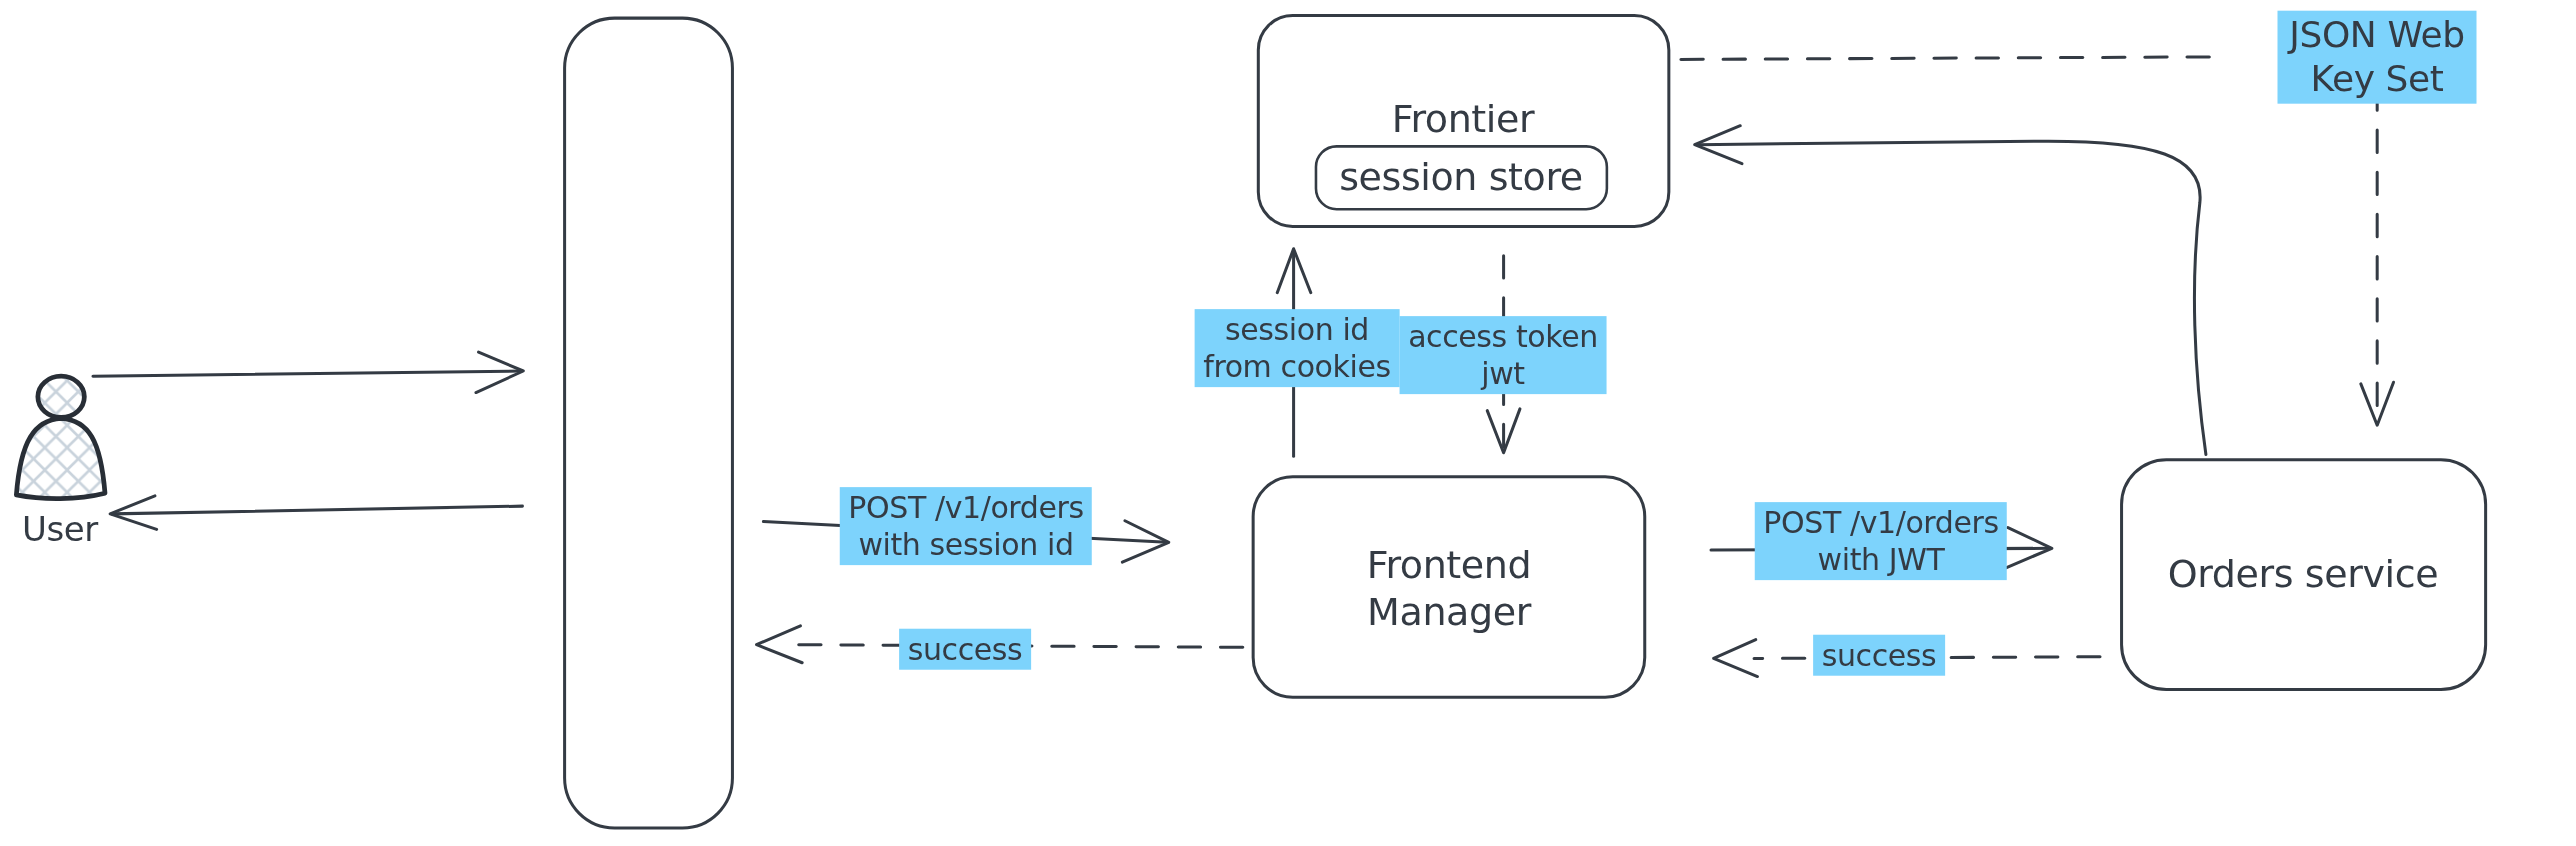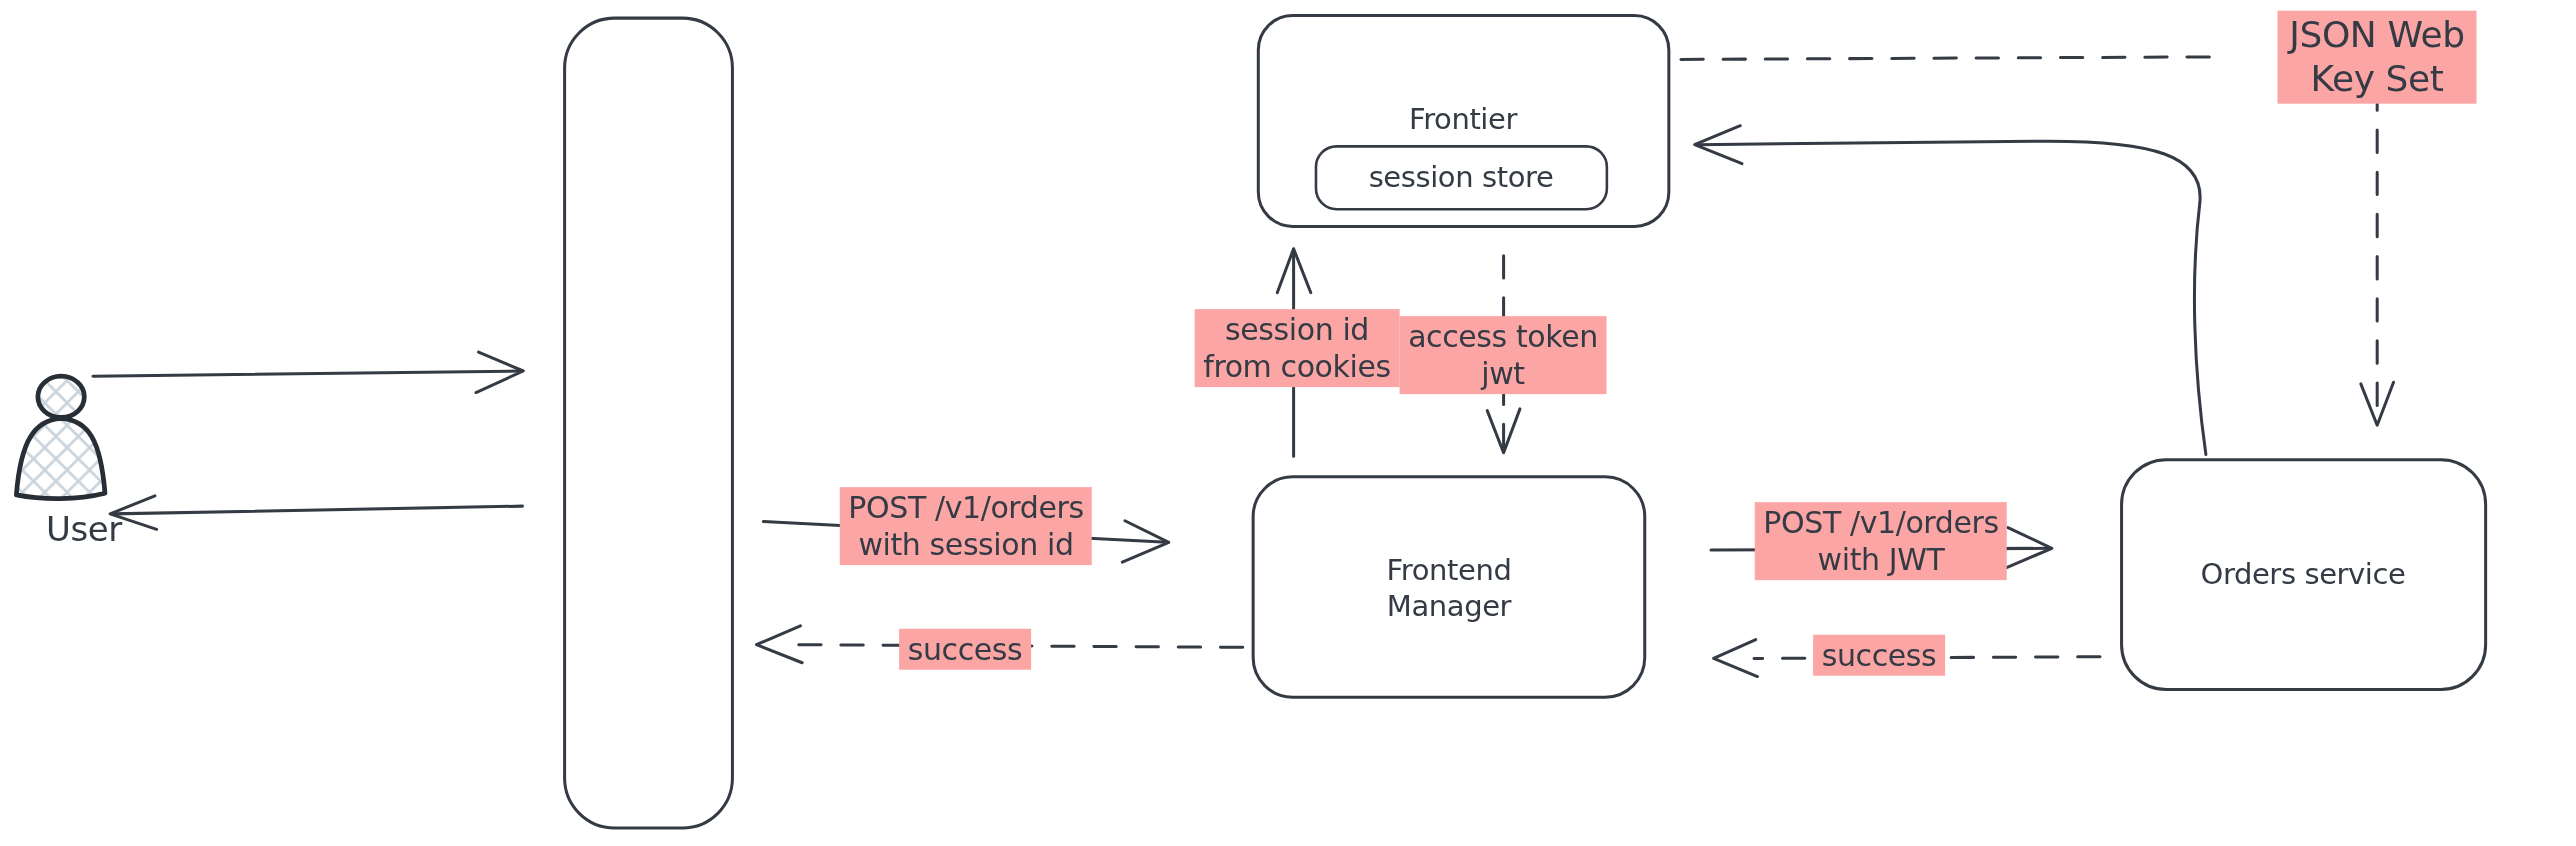--- a/index.html
+++ b/index.html
@@ -26,24 +26,24 @@
     position: absolute;
     transform: translate(-50%, -50%);
     color: #343b44;
     font-size: 30px;
     line-height: 1.24;
     text-align: center;
     white-space: pre-line;
     letter-spacing: -0.4px;
   }
   .onln {
-    background: #fca5a5;
+    background: #7dd3fc;
     padding: 1.7px 8.6px;
   }
-  .node-lbl { font-size: 29px; }
+  .node-lbl { font-size: 38px; }
   .user-lbl { font-size: 34px; }
   .jwks-lbl { font-size: 36px; }
   .fetch-lbl { font-size: 28px; }
 </style>
 </head>
 <body>
 
 <div id="canvas">
 
   <svg id="shapes" width="2576" height="847" viewBox="0 0 2993 984">
@@ -98,21 +98,21 @@
       <path d="M 2022 146 L 1969 168 L 2024 190"></path>
 
       <path d="M 2762 102 L 2762 492" stroke-dasharray="26 23"></path>
       <path d="M 2743 446 L 2762 494 L 2781 444"></path>
 
       <path d="M 1953 69 L 2578 66" stroke-dasharray="26 23"></path>
     </g>
   </svg>
 
 
-  <div class="lbl user-lbl" style="left:60px; top:529px;margin-left:24px;">User</div>
+  <div class="lbl user-lbl" style="left:60px; top:529px;">User</div>
 
 
   <div class="lbl node-lbl" style="left:1463px; top:120px;">Frontier</div>
 
   <div class="lbl node-lbl" style="left:1461px; top:178px;">session store</div>
 
   <div class="lbl node-lbl" style="left:1449px; top:589px;">Frontend
 Manager</div>
 
   <div class="lbl node-lbl" style="left:2303px; top:575px;">Orders service</div>

